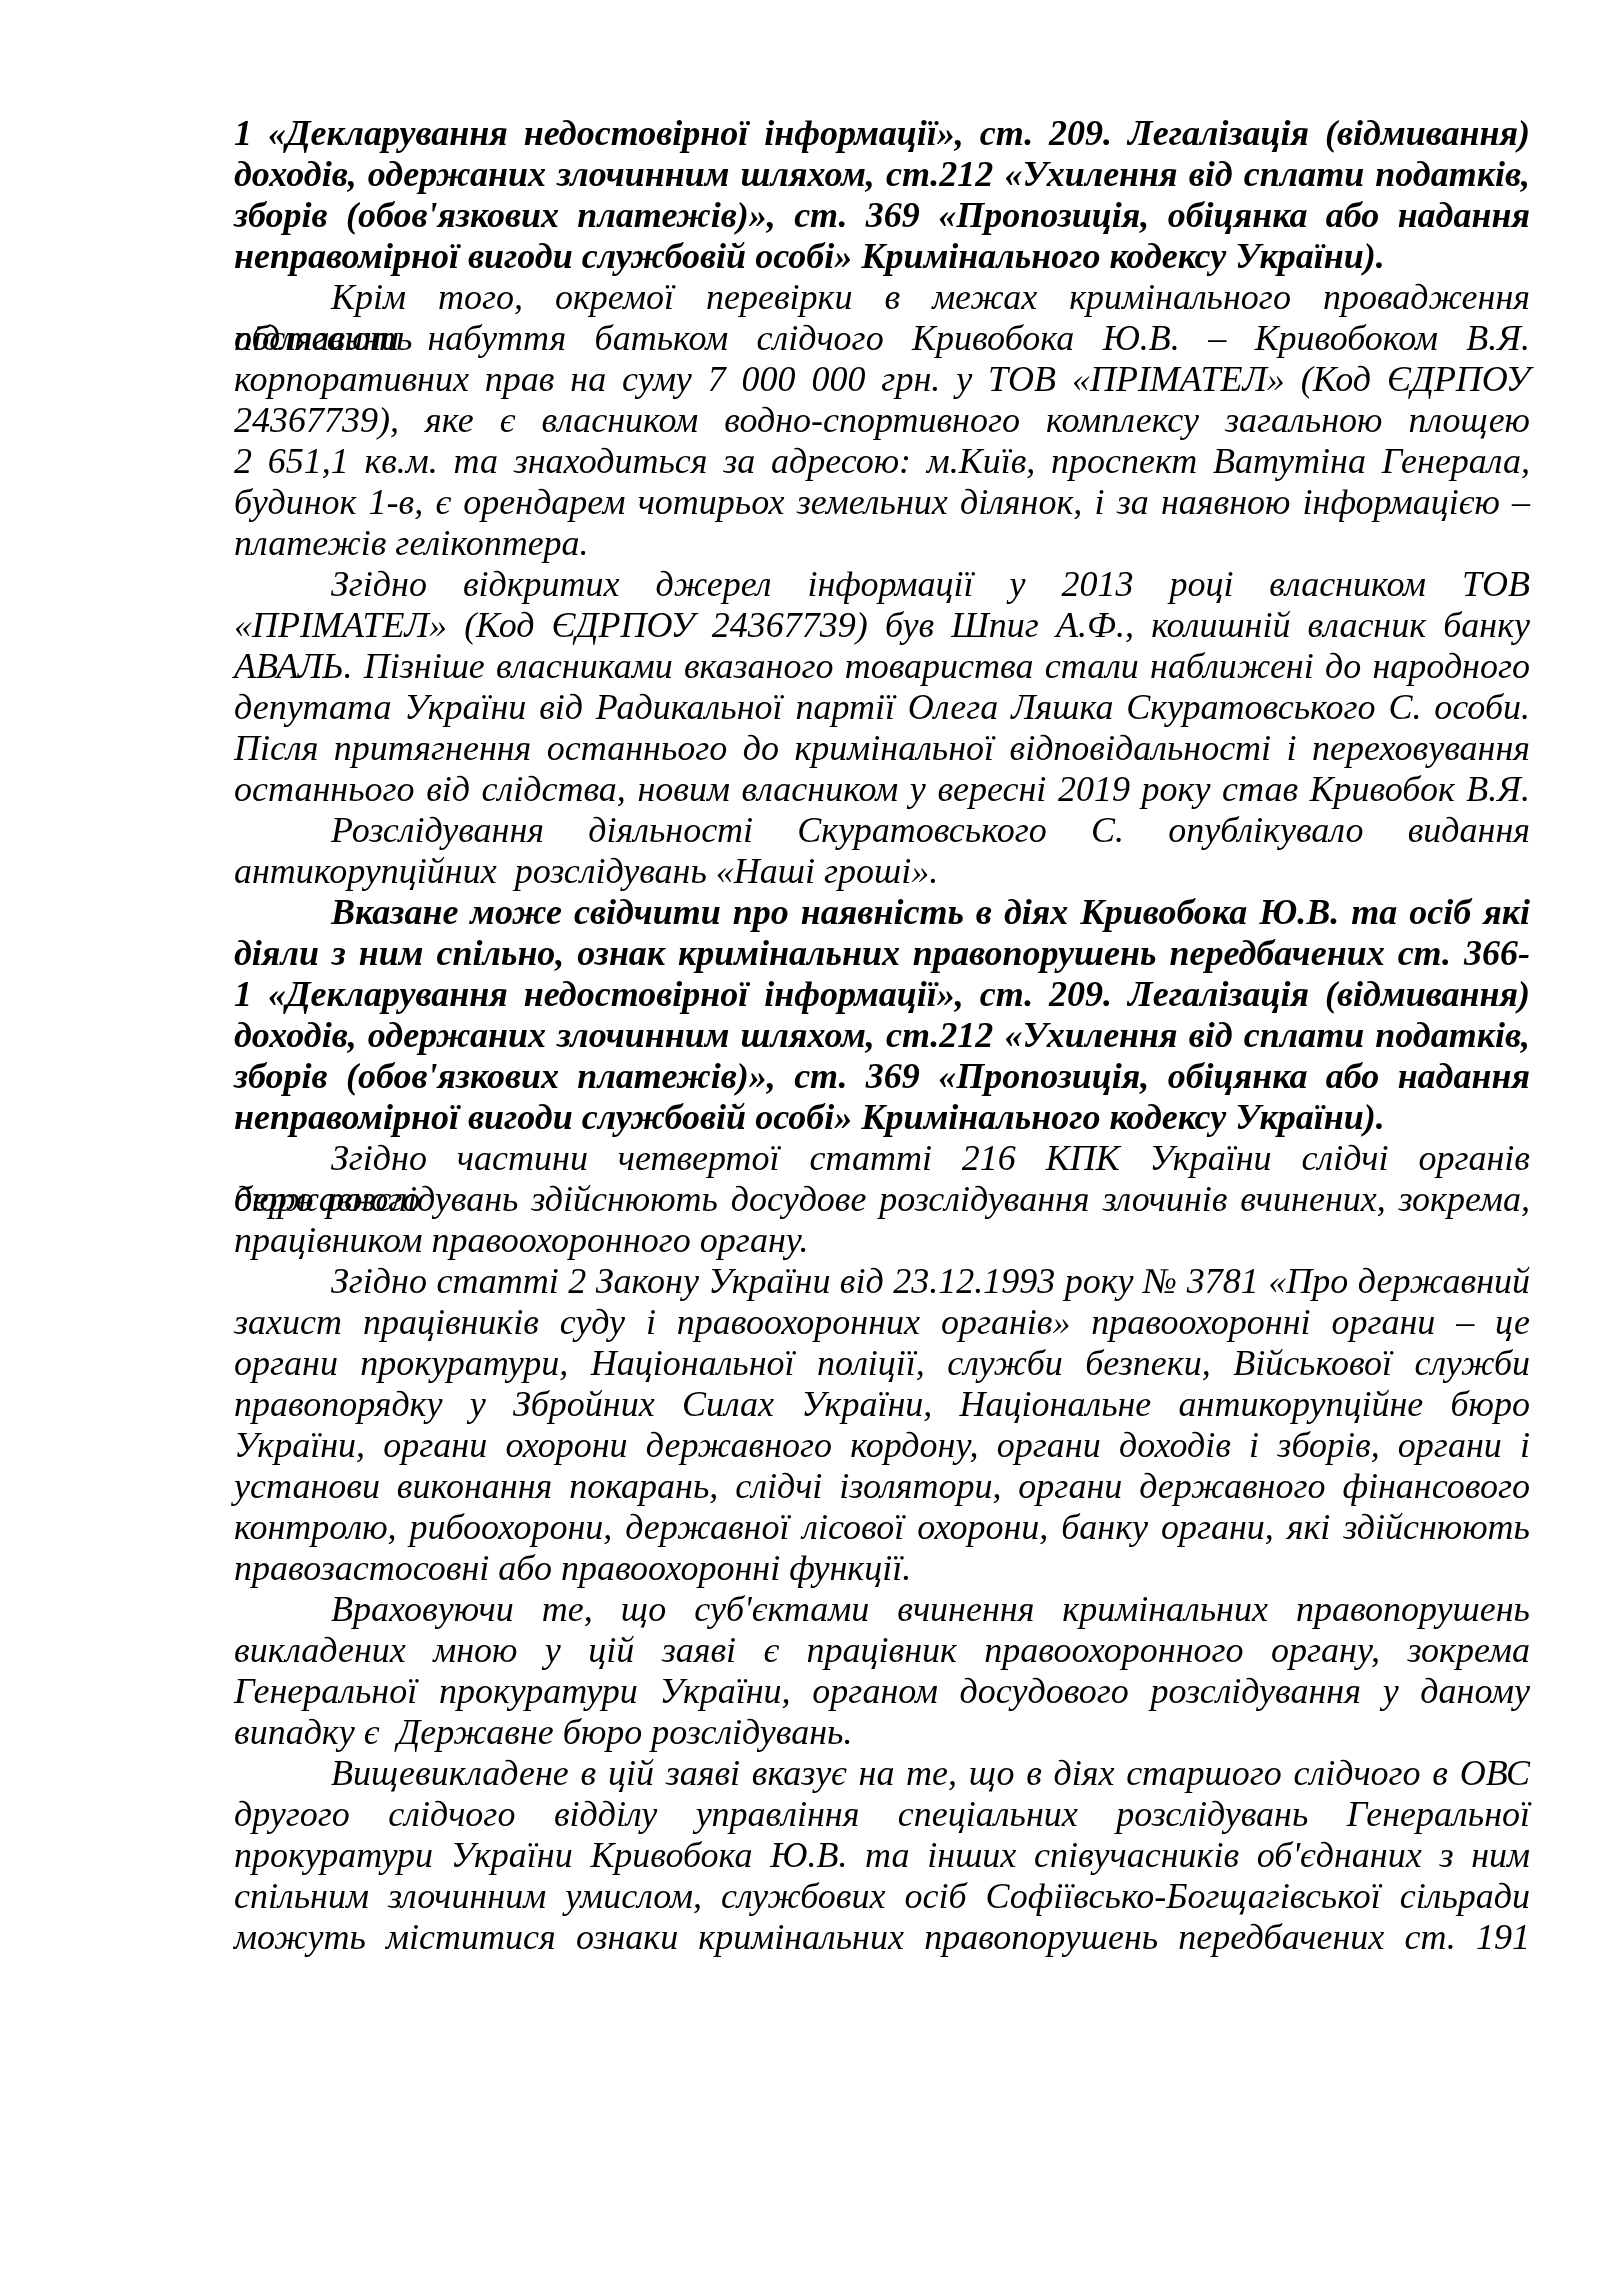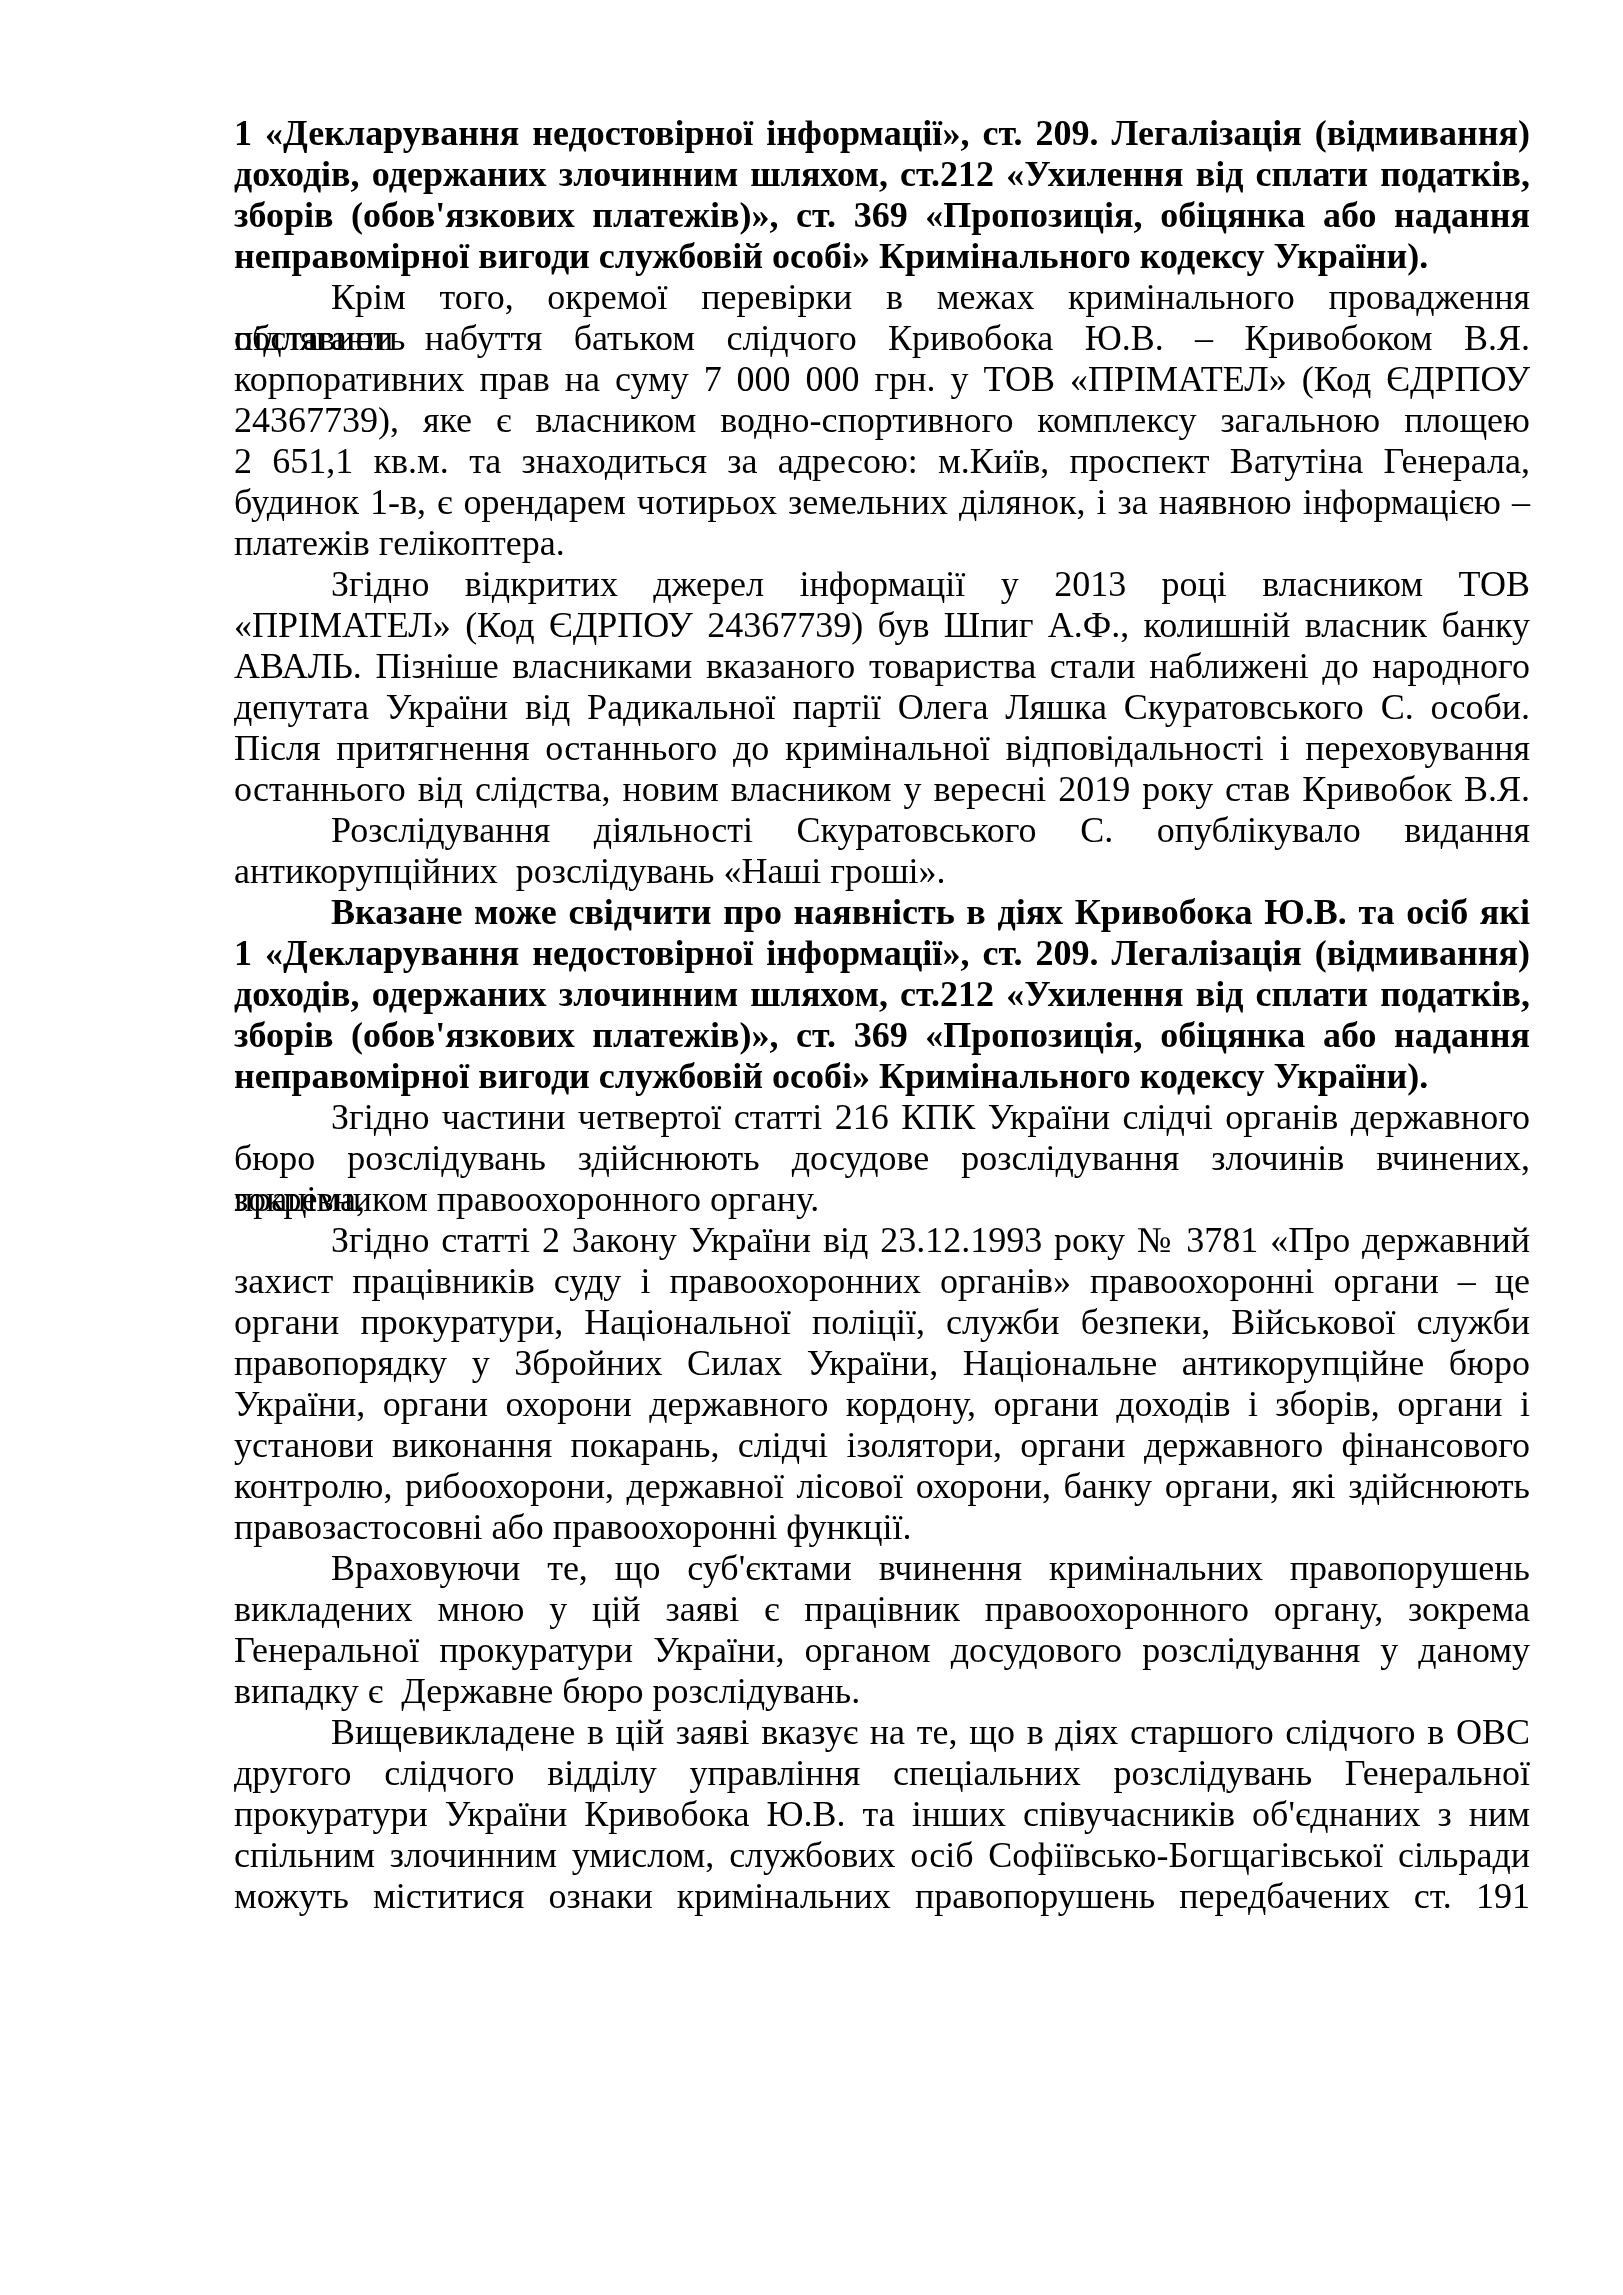--- a/index.html
+++ b/index.html
@@ -25,20 +25,21 @@
     line-height: 41px;
   }
   .para { margin: 0; padding: 0; }
   .para.gap { }
   .para.bold { font-weight: bold; }
   .ln {
     height: 41px;
     text-align: justify;
     text-align-last: justify;
     white-space: normal;
+    font-style: italic;
   }
   .ln.l {
     text-align-last: left;
   }
   .ln.ind {
     text-indent: 97px;
   }
 </style>
 </head>
 <body>
@@ -72,20 +73,21 @@
       <div class="ln">останнього від слідства, новим власником у вересні 2019 року став Кривобок В.Я.</div>
     </div>
 
     <div class="para">
       <div class="ln ind">Розслідування діяльності Скуратовського С. опублікувало видання</div>
       <div class="ln l">антикорупційних&nbsp; розслідувань «Наші гроші».</div>
     </div>
 
     <div class="para bold gap">
       <div class="ln ind">Вказане може свідчити про наявність в діях Кривобока Ю.В. та осіб які</div>
+      <div class="ln">діяли з ним спільно, ознак кримінальних правопорушень передбачених ст. 366-</div>
       <div class="ln">1 «Декларування недостовірної інформації», ст. 209. Легалізація (відмивання)</div>
       <div class="ln">доходів, одержаних злочинним шляхом, ст.212 «Ухилення від сплати податків,</div>
       <div class="ln">зборів (обов'язкових платежів)», ст. 369 «Пропозиція, обіцянка або надання</div>
       <div class="ln l">неправомірної вигоди службовій особі» Кримінального кодексу України).</div>
     </div>
 
     <div class="para gap">
       <div class="ln ind">Згідно частини четвертої статті 216 КПК України слідчі органів державного</div>
       <div class="ln">бюро розслідувань здійснюють досудове розслідування злочинів вчинених, зокрема,</div>
       <div class="ln l">працівником правоохоронного органу.</div>

